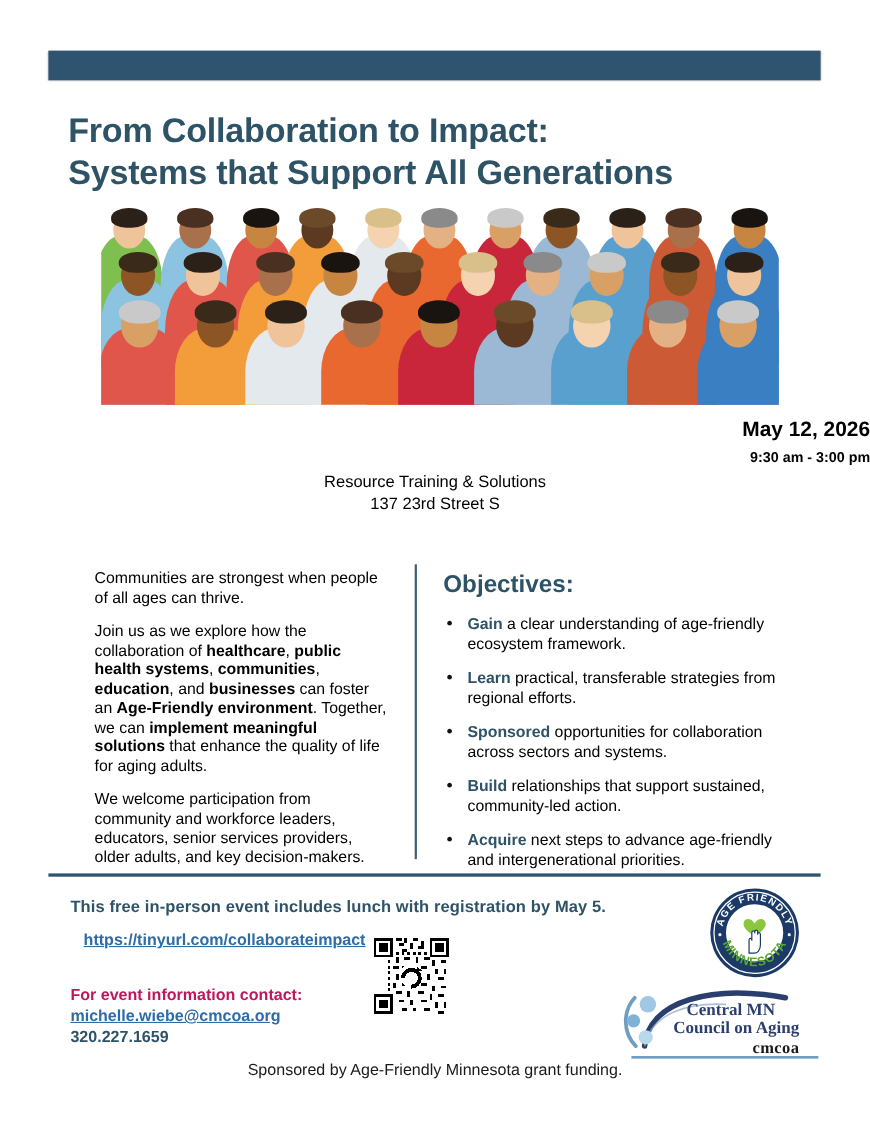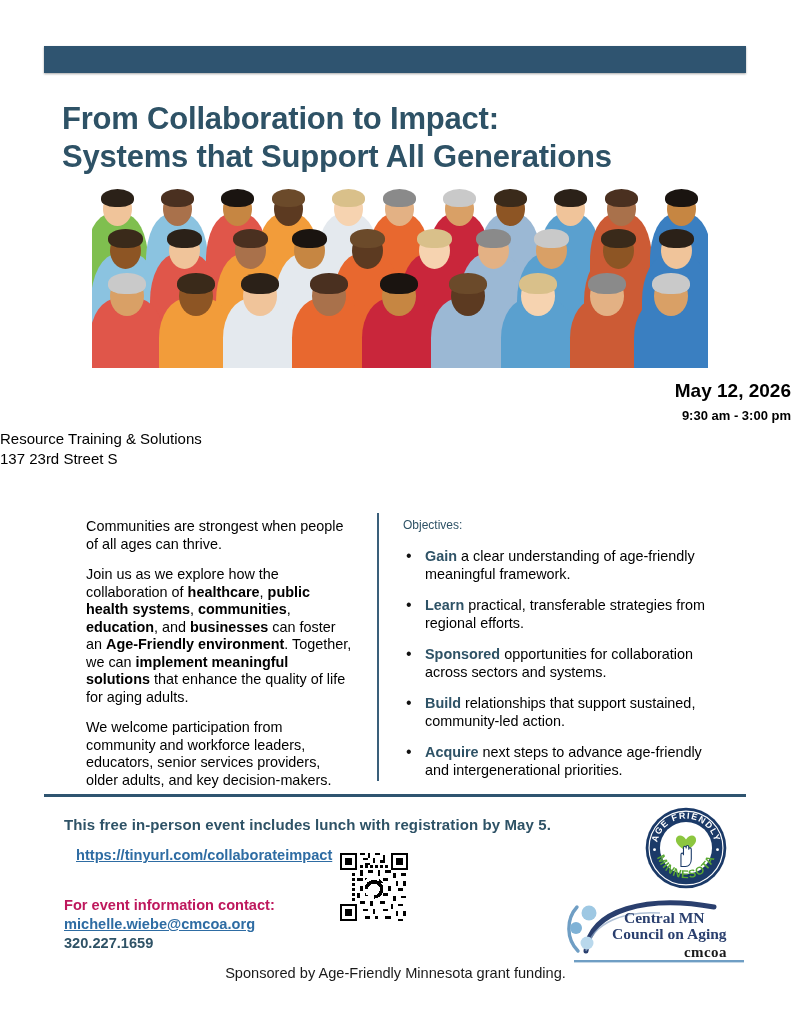--- a/index.html
+++ b/index.html
@@ -103,20 +103,21 @@
   }
   .when .d2 {
     font-size: 13px;
     font-weight: bold;
     line-height: 25px;
   }
   .venue {
     position: absolute;
     left: 0; right: 0;
     top: 429px;
+    text-align: center;
   }
   .venue div {
     font-size: 15px;
     line-height: 20px;
   }
 
   
   .divider-v {
     position: absolute;
     left: 377px;
@@ -138,22 +139,22 @@
   }
   .col-left b { font-weight: bold; }
 
   .col-right {
     position: absolute;
     left: 403px;
     top: 518px;
     width: 310px;
   }
   .obj-title {
-    font-size: 12px;
-    font-weight: normal;
+    font-size: 22px;
+    font-weight: bold;
     color: #2e5266;
     margin-bottom: 16px;
   }
   ul.objectives {
     margin: 0;
     padding: 0 0 0 22px;
     list-style: none;
   }
   ul.objectives li {
     position: relative;
@@ -389,21 +390,21 @@
 
   <div class="col-left" id="intro-col">
       <p><span>Communities are strongest when people of all ages can thrive.</span></p>
       <p><span>Join us as we explore how the collaboration of </span><b>healthcare</b><span>, </span><b>public health systems</b><span>, </span><b>communities</b><span>, </span><b>education</b><span>, and </span><b>businesses</b><span> can foster an </span><b>Age-Friendly environment</b><span>. Together, we can </span><b>implement meaningful solutions</b><span> that enhance the quality of life for aging adults.</span></p>
       <p><span>We welcome participation from community and workforce leaders, educators, senior services providers, older adults, and key decision-makers.</span></p>
     </div>
 
   <div class="col-right">
     <div class="obj-title">Objectives:</div>
     <ul class="objectives" id="obj-list">
-        <li><b>Gain</b><span> a clear understanding of age-friendly meaningful framework.</span></li>
+        <li><b>Gain</b><span> a clear understanding of age-friendly ecosystem framework.</span></li>
         <li><b>Learn</b><span> practical, transferable strategies from regional efforts.</span></li>
         <li><b>Sponsored</b><span> opportunities for collaboration across sectors and systems.</span></li>
         <li><b>Build</b><span> relationships that support sustained, community-led action.</span></li>
         <li><b>Acquire</b><span> next steps to advance age-friendly and intergenerational priorities.</span></li>
       </ul>
   </div>
 
   <div class="divider-h"></div>
 
   <div class="cta">This free in-person event includes lunch with registration by May 5.</div>

